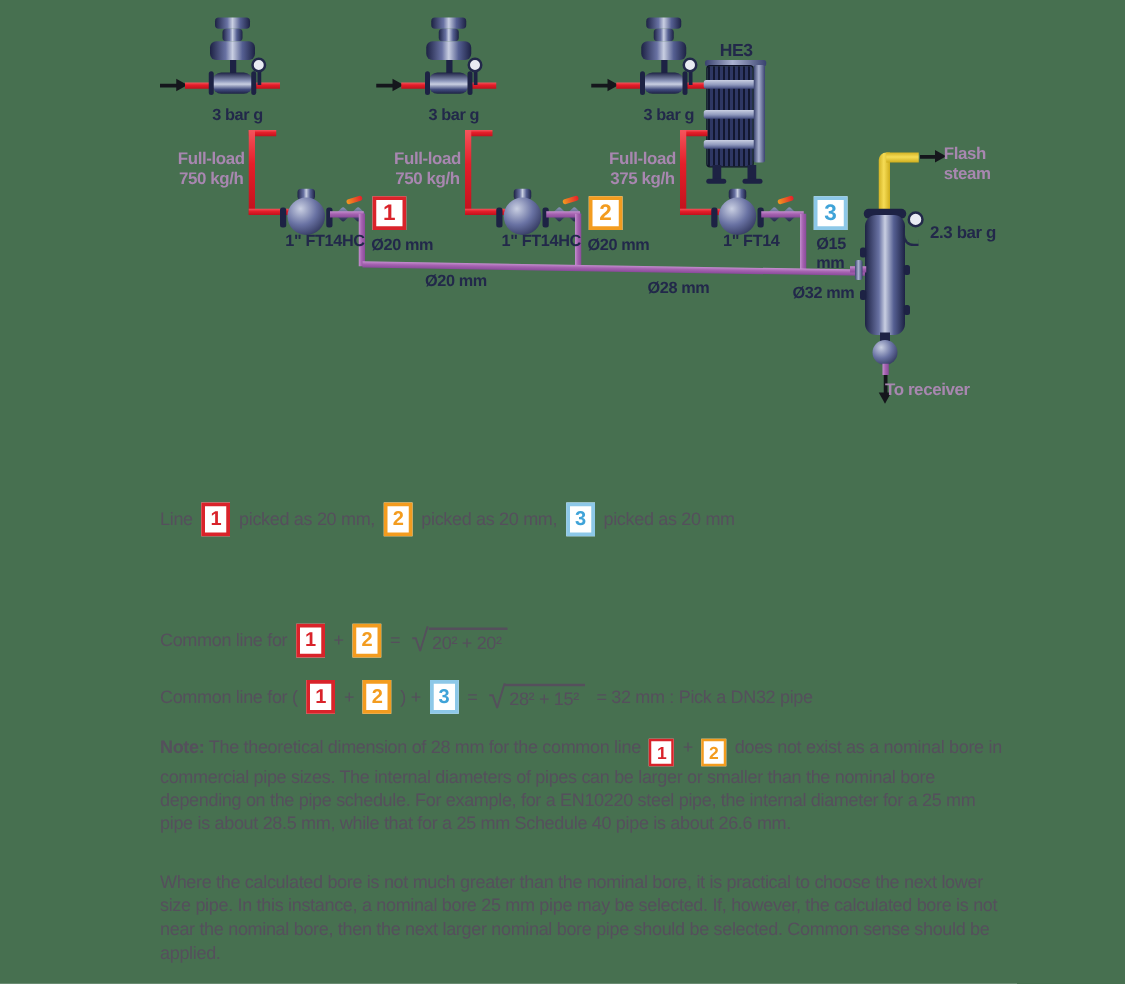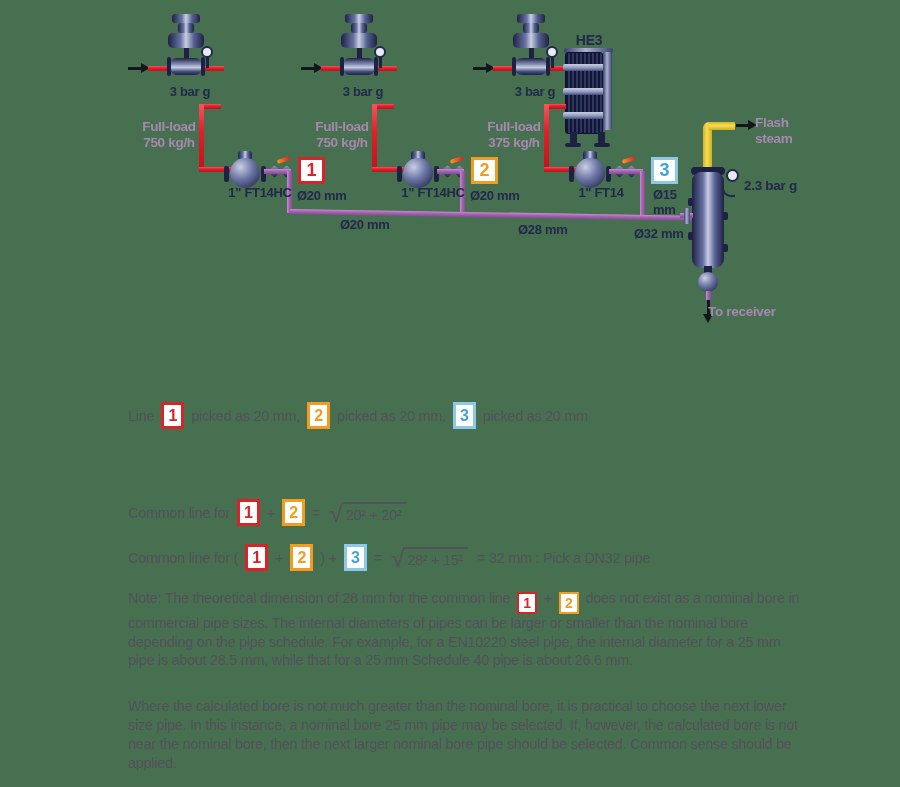--- a/index.html
+++ b/index.html
@@ -46,21 +46,21 @@
   .flash-pipe-h{background:linear-gradient(#d4b325,#f6dc55 45%,#cfae1d);}
 
   
   .caption{position:absolute;left:128px;top:298px;color:#22284a;font-weight:bold;font-size:15px;letter-spacing:-0.2px;}
   .body-text{color:#554f5c;font-size:14.4px;letter-spacing:-0.25px;}
   p.body-text{margin:0;line-height:19.5px;}
   .flexrow{display:flex;align-items:center;}
   .sqrt{display:inline-flex;align-items:flex-start;margin:0 2px;}
   .rad{font-size:25px;line-height:22px;font-weight:normal;}
   .radicand{border-top:2px solid #554f5c;padding:3px 5px 0 3px;font-size:14.4px;}
-  .note-bold{font-weight:normal;}
+  .note-bold{font-weight:bold;}
 </style>
 </head>
 <body>
 
 <div class="canvas">
 
   <div class="abs" style="left:0;top:0;width:900px;height:330px;">
 
     <div class="unit" style="left:128px;">
       <div class="abs arrow-line" style="left:0;top:67px;width:14px;"></div>

